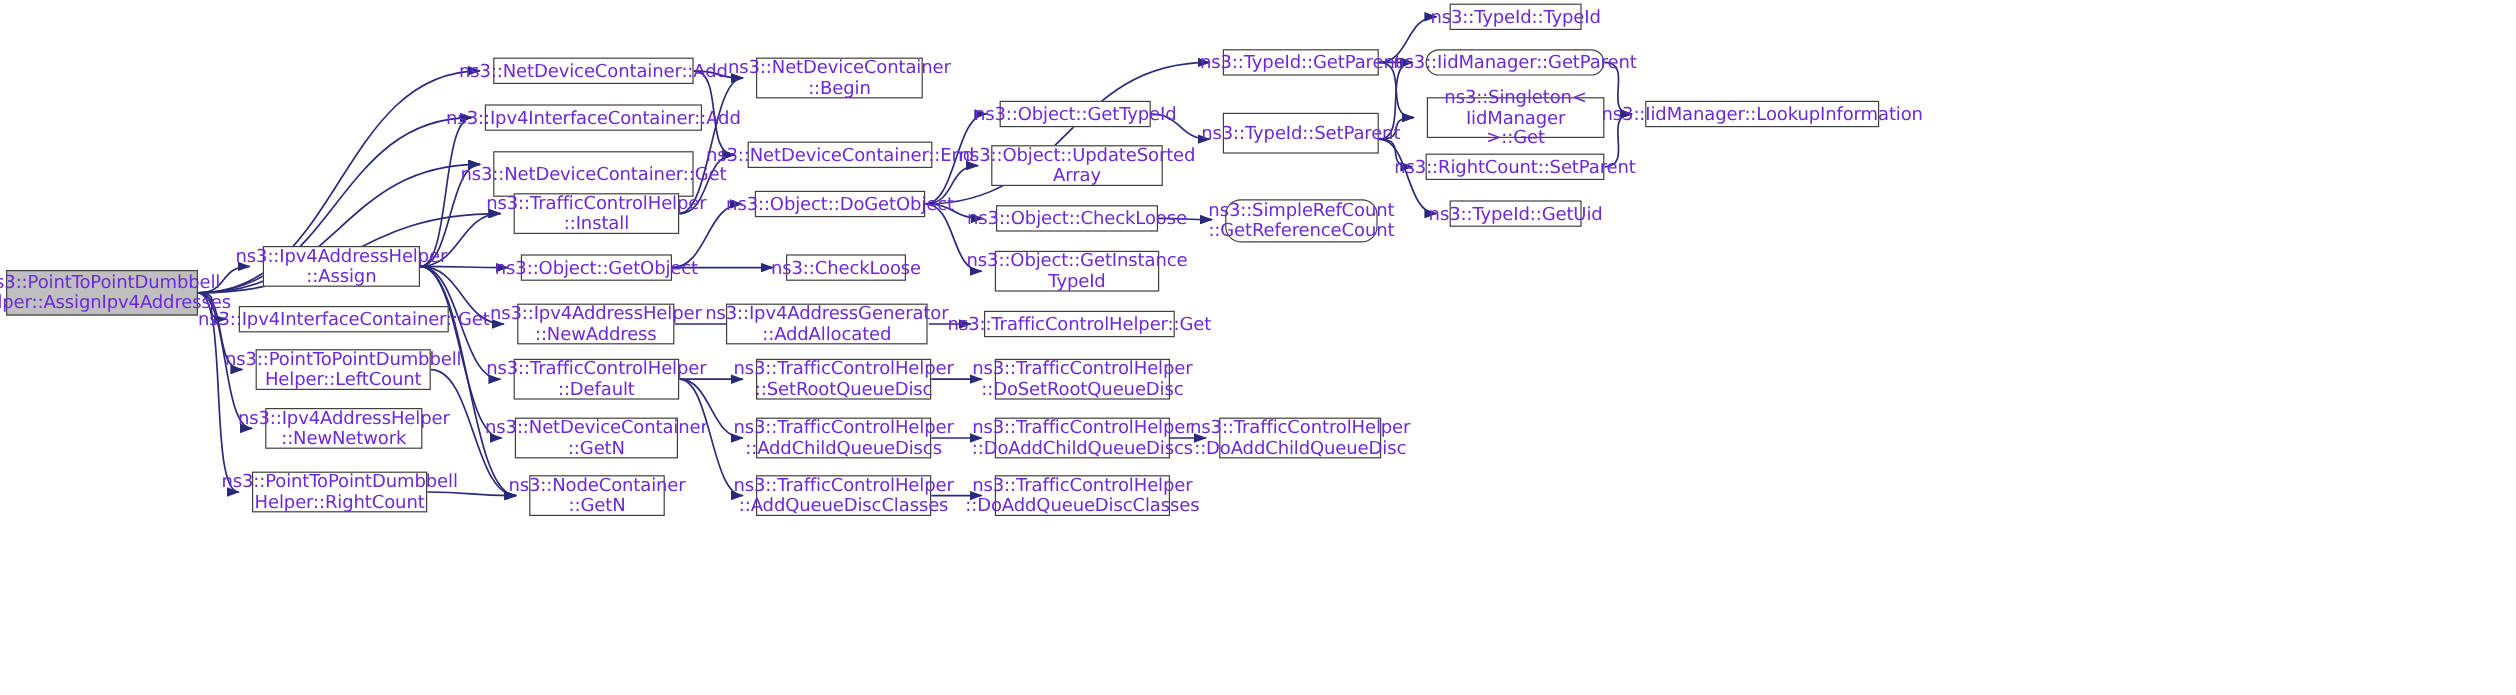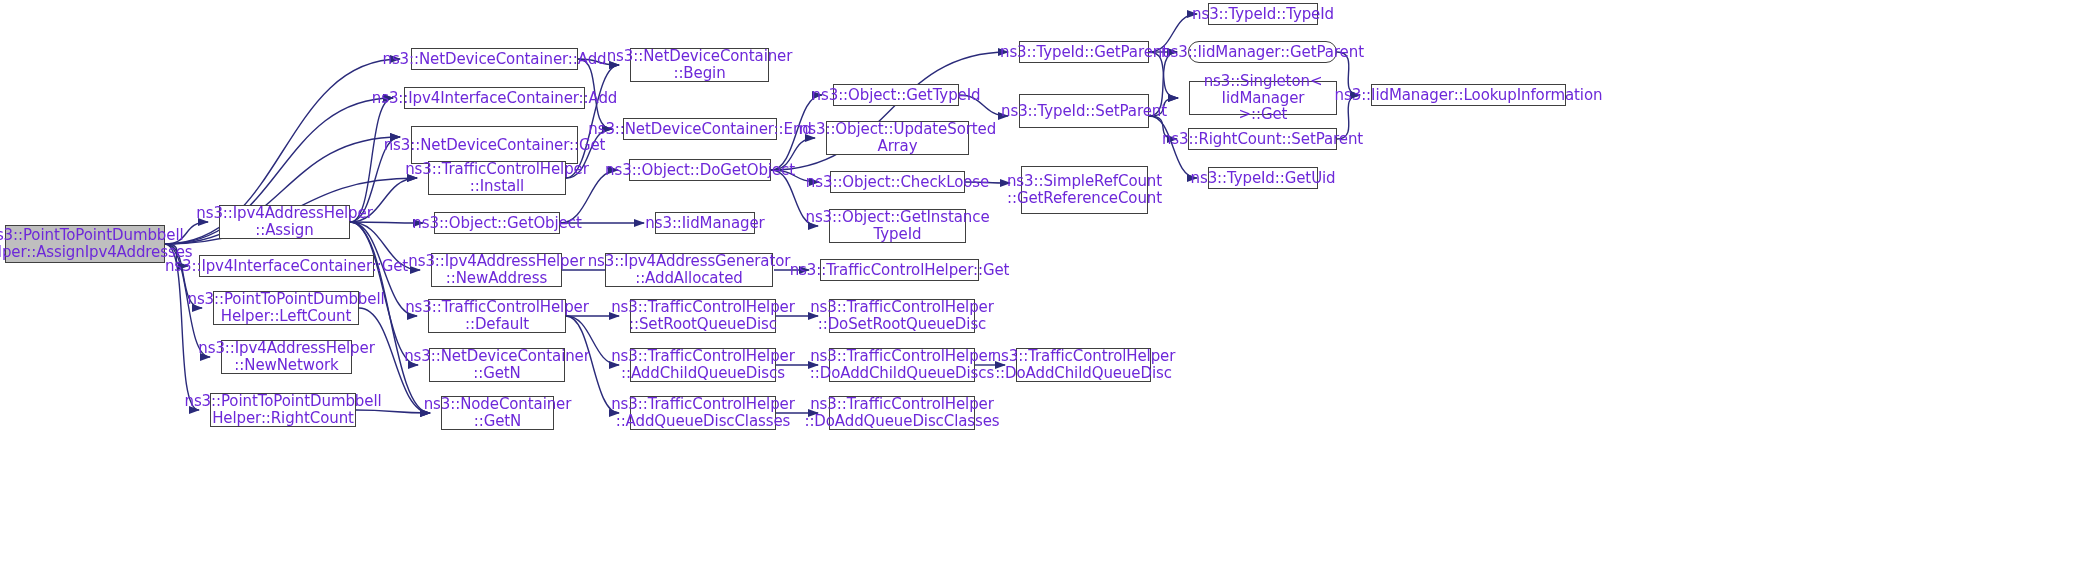--- a/index.html
+++ b/index.html
@@ -113,21 +113,21 @@
       <div class="node" style="left: 428px; top: 299px; width: 138px; height: 34px;"><span>ns3::TrafficControlHelper
 ::Default</span></div>
       <div class="node" style="left: 429px; top: 348px; width: 136px; height: 34px;"><span>ns3::NetDeviceContainer
 ::GetN</span></div>
       <div class="node" style="left: 441px; top: 396px; width: 113px; height: 34px;"><span>ns3::NodeContainer
 ::GetN</span></div>
       <div class="node" style="left: 630px; top: 48px; width: 139px; height: 34px;"><span>ns3::NetDeviceContainer
 ::Begin</span></div>
       <div class="node" style="left: 623px; top: 118px; width: 154px; height: 22px;"><span>ns3::NetDeviceContainer::End</span></div>
       <div class="node" style="left: 629px; top: 159px; width: 142px; height: 22px; text-align: center;"><span>ns3::Object::DoGetObject</span></div>
-      <div class="node" style="left: 655px; top: 212px; width: 100px; height: 22px;"><span>ns3::IidManager</span></div>
+      <div class="node" style="left: 655px; top: 212px; width: 100px; height: 22px;"><span>ns3::CheckLoose</span></div>
       <div class="node" style="left: 605px; top: 253px; width: 168px; height: 34px;"><span>ns3::Ipv4AddressGenerator
 ::AddAllocated</span></div>
       <div class="node" style="left: 630px; top: 299px; width: 146px; height: 34px;"><span>ns3::TrafficControlHelper
 ::SetRootQueueDisc</span></div>
       <div class="node" style="left: 630px; top: 348px; width: 146px; height: 34px;"><span>ns3::TrafficControlHelper
 ::AddChildQueueDiscs</span></div>
       <div class="node" style="left: 630px; top: 396px; width: 146px; height: 34px;"><span>ns3::TrafficControlHelper
 ::AddQueueDiscClasses</span></div>
       <div class="node" style="left: 833px; top: 84px; width: 126px; height: 22px;"><span>ns3::Object::GetTypeId</span></div>
       <div class="node" style="left: 826px; top: 121px; width: 143px; height: 34px;"><span>ns3::Object::UpdateSorted
@@ -137,21 +137,21 @@
 TypeId</span></div>
       <div class="node" style="left: 820px; top: 259px; width: 159px; height: 22px;"><span>ns3::TrafficControlHelper::Get</span></div>
       <div class="node" style="left: 829px; top: 299px; width: 146px; height: 34px;"><span>ns3::TrafficControlHelper
 ::DoSetRootQueueDisc</span></div>
       <div class="node" style="left: 829px; top: 348px; width: 146px; height: 34px;"><span>ns3::TrafficControlHelper
 ::DoAddChildQueueDiscs</span></div>
       <div class="node" style="left: 829px; top: 396px; width: 146px; height: 34px;"><span>ns3::TrafficControlHelper
 ::DoAddQueueDiscClasses</span></div>
       <div class="node" style="left: 1019px; top: 41px; width: 130px; height: 22px;"><span>ns3::TypeId::GetParent</span></div>
       <div class="node" style="left: 1019px; top: 94px; width: 130px; height: 34px;"><span>ns3::TypeId::SetParent</span></div>
-      <div class="node" style="left: 1021px; top: 166px; width: 127px; height: 48px;"><span>ns3::SimpleRefCount
+      <div class="node" style="left: 1021px; top: 166px; width: 127px; height: 36px; border-radius: 13px;"><span>ns3::SimpleRefCount
 ::GetReferenceCount</span></div>
       <div class="node" style="left: 1016px; top: 348px; width: 135px; height: 34px;"><span>ns3::TrafficControlHelper
 ::DoAddChildQueueDisc</span></div>
       <div class="node" style="left: 1208px; top: 3px; width: 110px; height: 22px;"><span>ns3::TypeId::TypeId</span></div>
       <div class="node" style="left: 1188px; top: 41px; width: 149px; height: 22px; border-radius: 11px;"><span>ns3::IidManager::GetParent</span></div>
       <div class="node" style="left: 1189px; top: 81px; width: 148px; height: 34px;"><span>ns3::Singleton&lt; IidManager
 &gt;::Get</span></div>
       <div class="node" style="left: 1188px; top: 128px; width: 149px; height: 22px;"><span>ns3::RightCount::SetParent</span></div>
       <div class="node" style="left: 1208px; top: 167px; width: 110px; height: 22px;"><span>ns3::TypeId::GetUid</span></div>
       <div class="node" style="left: 1371px; top: 84px; width: 195px; height: 22px;"><span>ns3::IidManager::LookupInformation</span></div>

